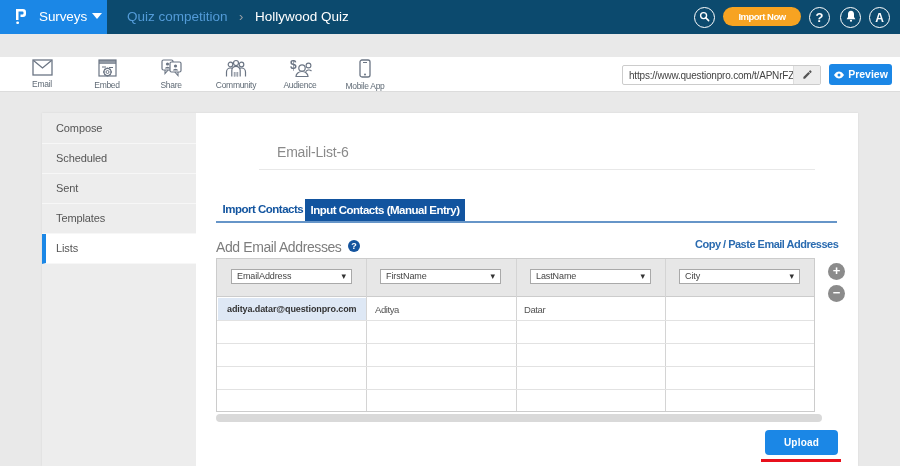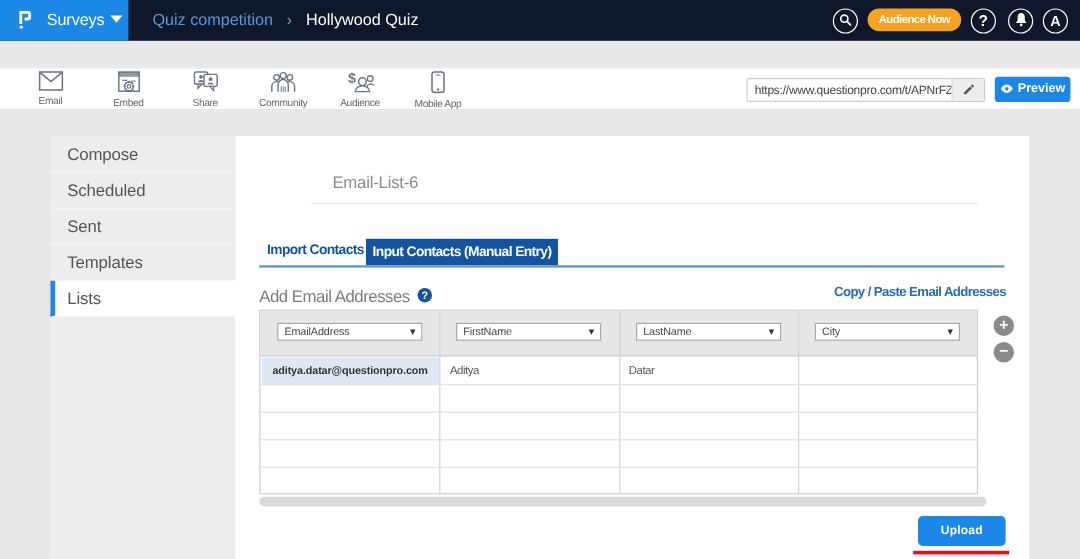--- a/index.html
+++ b/index.html
@@ -1,21 +1,21 @@
 <!DOCTYPE html>
 <html><head>
 <meta charset="utf-8">
 <style>
 * { margin:0; padding:0; box-sizing:border-box; }
 html,body { width:900px; height:466px; }
 body { font-family:"Liberation Sans", sans-serif; }
 #app { position:relative; width:900px; height:466px; background:#e9e9e9; overflow:hidden; }
 
 
-#hdr { position:absolute; left:0; top:0; width:900px; height:34px; background:#0f172a; }
+#hdr { position:absolute; left:0; top:0; width:900px; height:34px; background:#0c4a6e; }
 #logo { position:absolute; left:0; top:0; width:107px; height:34px; background:#1b87e6; }
 #brand { position:absolute; left:39px; top:9px; color:#fff; font-size:13.5px; letter-spacing:-0.1px; }
 #brandcaret { position:absolute; left:92px; top:13px; width:0; height:0; border-left:5px solid transparent; border-right:5px solid transparent; border-top:6px solid #fff; }
 #crumb1 { position:absolute; left:127px; top:9px; color:#539bd8; font-size:13.5px; }
 #crumbsep { position:absolute; left:239px; top:9px; color:#9aa0a6; font-size:13px; }
 #crumb2 { position:absolute; left:255px; top:9px; color:#fff; font-size:13.5px; }
 .hcirc { position:absolute; top:6.5px; width:21px; height:21px; border:1.5px solid #fff; border-radius:50%; color:#fff; text-align:center; }
 #upgrade { position:absolute; left:723px; top:7px; width:78px; height:19px; background:#f7a321; border-radius:10px; color:#fff; font-size:9.5px; font-weight:bold; text-align:center; line-height:19px; letter-spacing:-0.5px; }
 
 
@@ -29,21 +29,21 @@
 .tool svg { display:block; margin:0 auto; }
 .tlabel { font-size:8.5px; letter-spacing:-0.3px; color:#5f6a75; margin-top:3px; }
 #urlbox { position:absolute; left:622px; top:8px; width:199px; height:20px; background:#fff; border:1px solid #ccc; border-radius:2px; }
 #urltext { position:absolute; left:6px; top:4px; font-size:10px; letter-spacing:-0.2px; color:#444; white-space:nowrap; }
 #pencil { position:absolute; right:0; top:0; width:27px; height:18px; background:#ededed; border-left:1px solid #ddd; text-align:center; }
 #previewbtn { position:absolute; left:829px; top:7px; width:63px; height:21px; background:#1b87e6; border-radius:3px; color:#fff; font-size:10.5px; font-weight:bold; text-align:center; line-height:21px; }
 
 
 #card { position:absolute; left:42px; top:113px; width:816px; height:353px; background:#fff; box-shadow:0 0 2px rgba(0,0,0,0.08); }
 #sidebar { position:absolute; left:0; top:0; width:154px; height:353px; background:#ededed; }
-.sitem { position:relative; height:30px; line-height:29px; padding-left:14px; color:#555; font-size:14px; letter-spacing:-0.1px; border-bottom:1px solid #f7f7f7; background:#ededed; }
+.sitem { position:relative; height:30px; line-height:29px; padding-left:14px; color:#555; font-size:11px; letter-spacing:-0.1px; border-bottom:1px solid #f7f7f7; background:#ededed; }
 .sitem.active { background:#fff; border-left:4px solid #1b87e6; padding-left:10px; }
 
 
 #title { position:absolute; left:277px; top:144px; color:#8a8a8a; font-size:14px; letter-spacing:-0.2px; }
 #titlehr { position:absolute; left:259px; top:169px; width:556px; height:1px; background:#e8e8e8; }
 
 #tab1 { position:absolute; left:222.5px; top:203px; color:#12549f; font-size:11.5px; font-weight:bold; letter-spacing:-0.5px; }
 #tab2 { position:absolute; left:305px; top:199px; width:160px; height:22px; background:#12549f; color:#fff; font-size:11.5px; font-weight:bold; text-align:center; line-height:22px; letter-spacing:-0.5px; }
 #tabline { position:absolute; left:216px; top:221px; width:621px; height:2px; background:#6695c8; }
 
@@ -81,21 +81,21 @@
     </div>
     <span id="crumb1">Quiz competition</span>
     <span id="crumbsep">›</span>
     <span id="crumb2">Hollywood Quiz</span>
     <div class="hcirc" style="left:694px;">
       <svg width="11" height="11" viewBox="0 0 24 24" style="margin-top:3px;">
           <circle cx="10" cy="10" r="6.5" fill="none" stroke="#fff" stroke-width="3"></circle>
           <line x1="15" y1="15" x2="21" y2="21" stroke="#fff" stroke-width="3.4" stroke-linecap="round"></line>
         </svg>
     </div>
-    <div id="upgrade">Audience Now</div>
+    <div id="upgrade">Import Now</div>
     <div class="hcirc" style="left:809px; font-size:13px; font-weight:bold; line-height:20px;">?</div>
     <div class="hcirc" style="left:840px;">
       <svg width="12" height="13" viewBox="0 0 24 26" style="margin-top:2.5px;">
           <path d="M12 1.5 C8.2 1.5 6 4.5 6 8 V14 L3.2 18.5 H20.8 L18 14 V8 C18 4.5 15.8 1.5 12 1.5 Z" fill="#fff"></path>
           <circle cx="12" cy="21.5" r="2.2" fill="#fff"></circle>
         </svg>
     </div>
     <div class="hcirc" style="left:869px; font-size:12px; font-weight:bold; line-height:20px;">A</div>
   </div>
 

